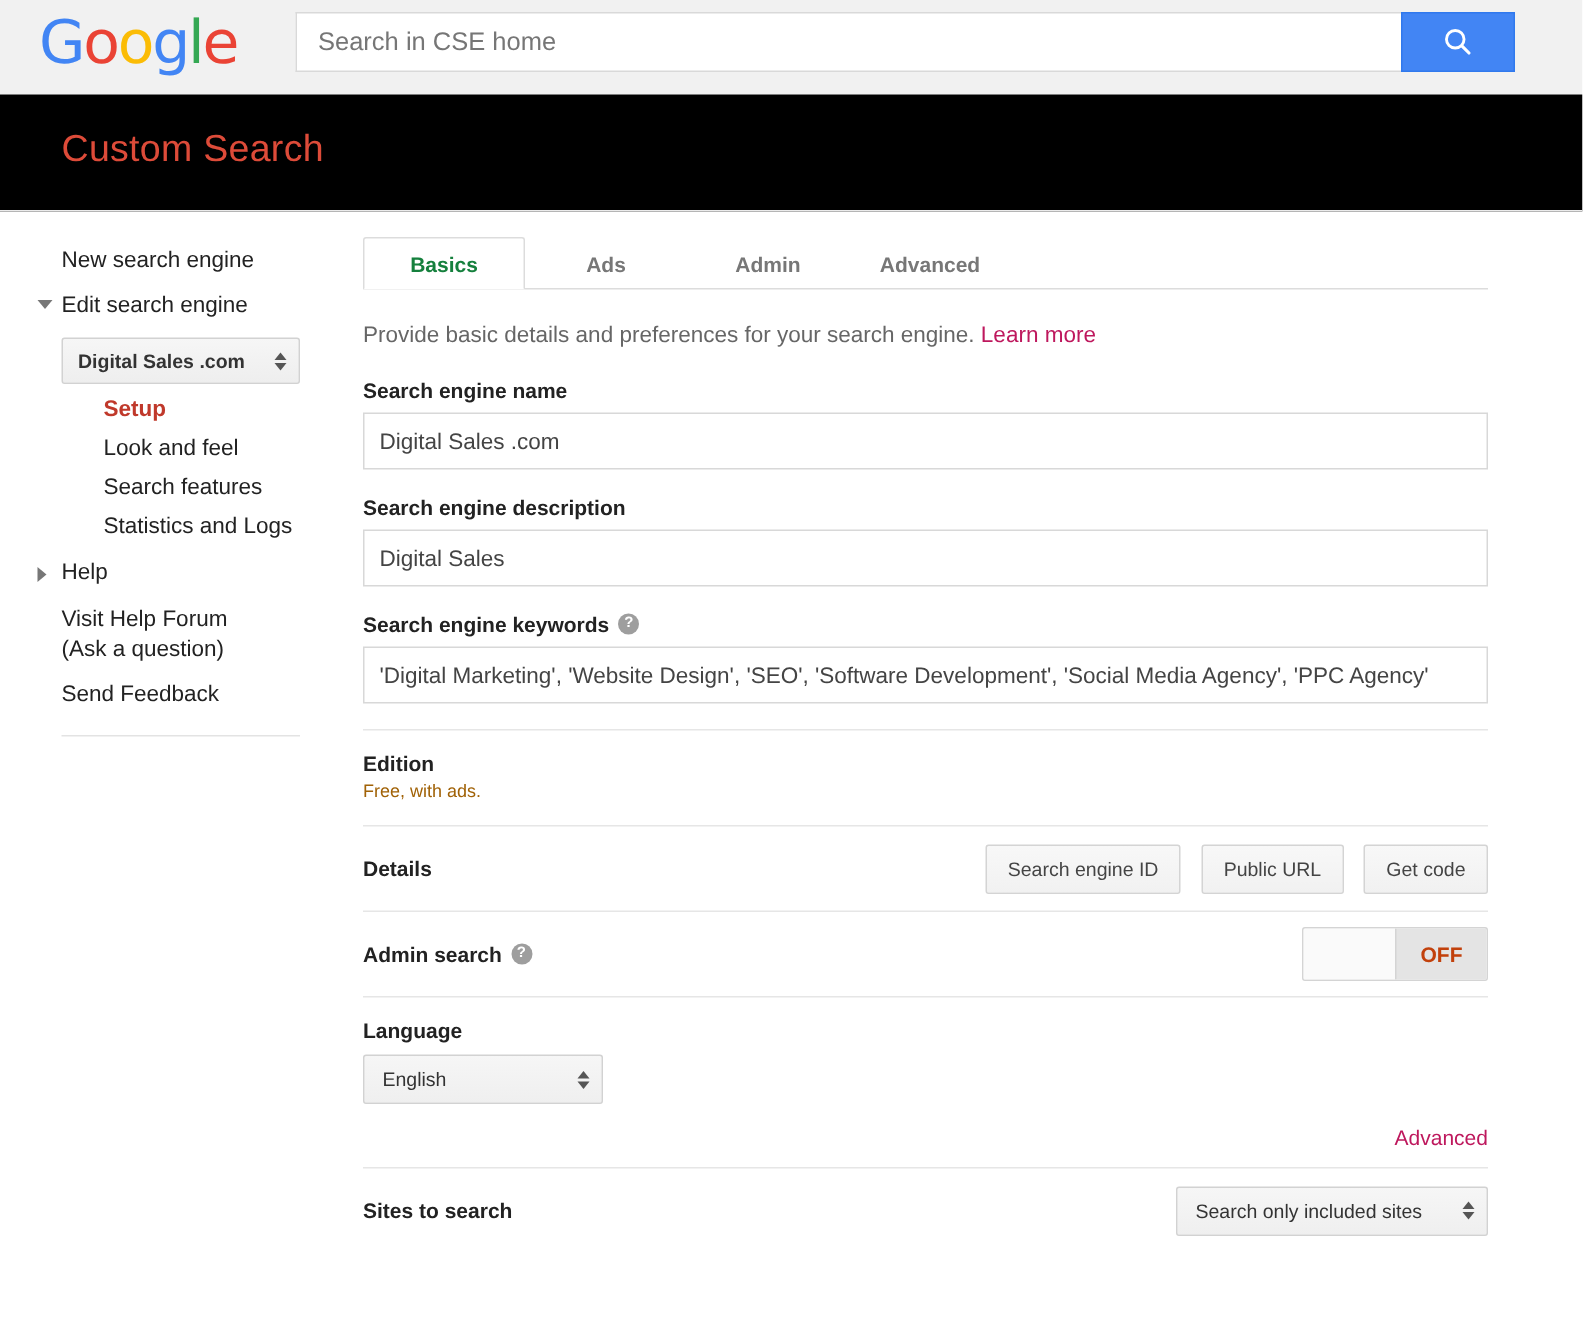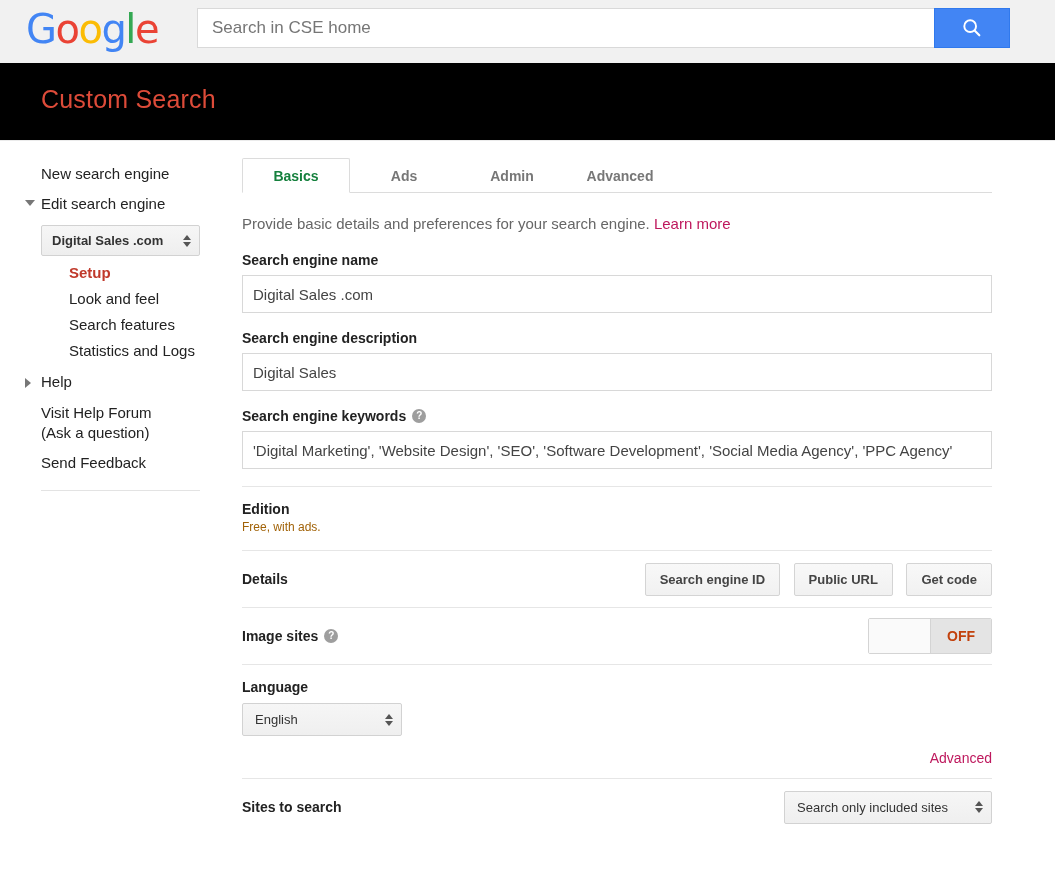--- a/index.html
+++ b/index.html
@@ -257,21 +257,21 @@
     width: 750px;
     min-height: 56px;
   }
 
   .gbtn {
     background: linear-gradient(to bottom, #f8f8f8, #f1f1f1);
     border: 1px solid #d4d4d4;
     border-radius: 2px;
     font-family: "Liberation Sans", sans-serif;
     font-size: 13px;
-    font-weight: bold;
+    font-weight: normal;
     color: #444;
     height: 33px;
     padding: 0 14px;
     cursor: pointer;
     margin-left: 9px;
   }
 
   .toggle {
     display: flex;
     width: 124px; height: 36px;
@@ -443,21 +443,21 @@
         <button class="gbtn">Search engine ID</button>
         <button class="gbtn">Public URL</button>
         <button class="gbtn">Get code</button>
       </div>
     </div>
 
     <div class="hr"></div>
 
     <div class="row-between">
       <div class="sect-title">
-        <span>Image sites</span>
+        <span>Admin search</span>
         <span class="helpicon">?</span>
       </div>
       <div class="toggle">
         <div class="knob"></div>
         <div class="state">OFF</div>
       </div>
     </div>
 
     <div class="hr"></div>
 

